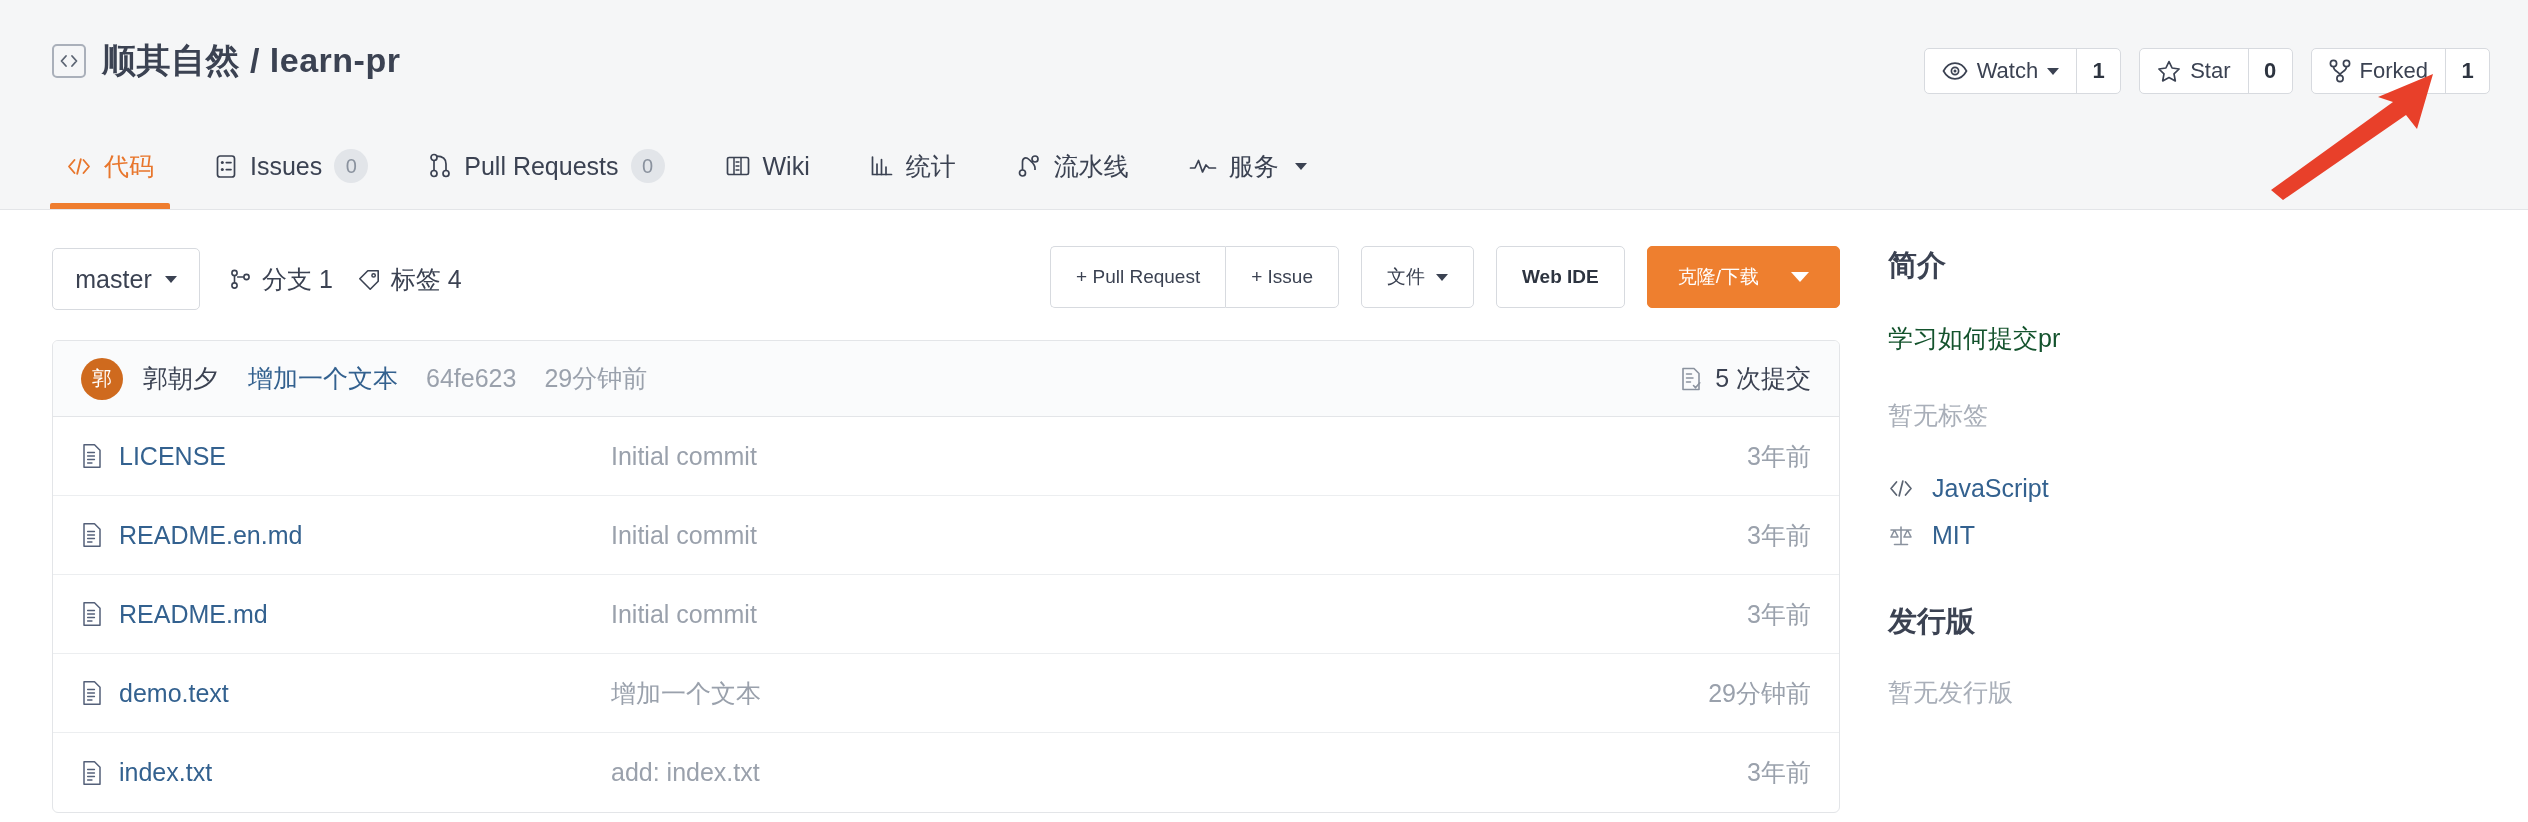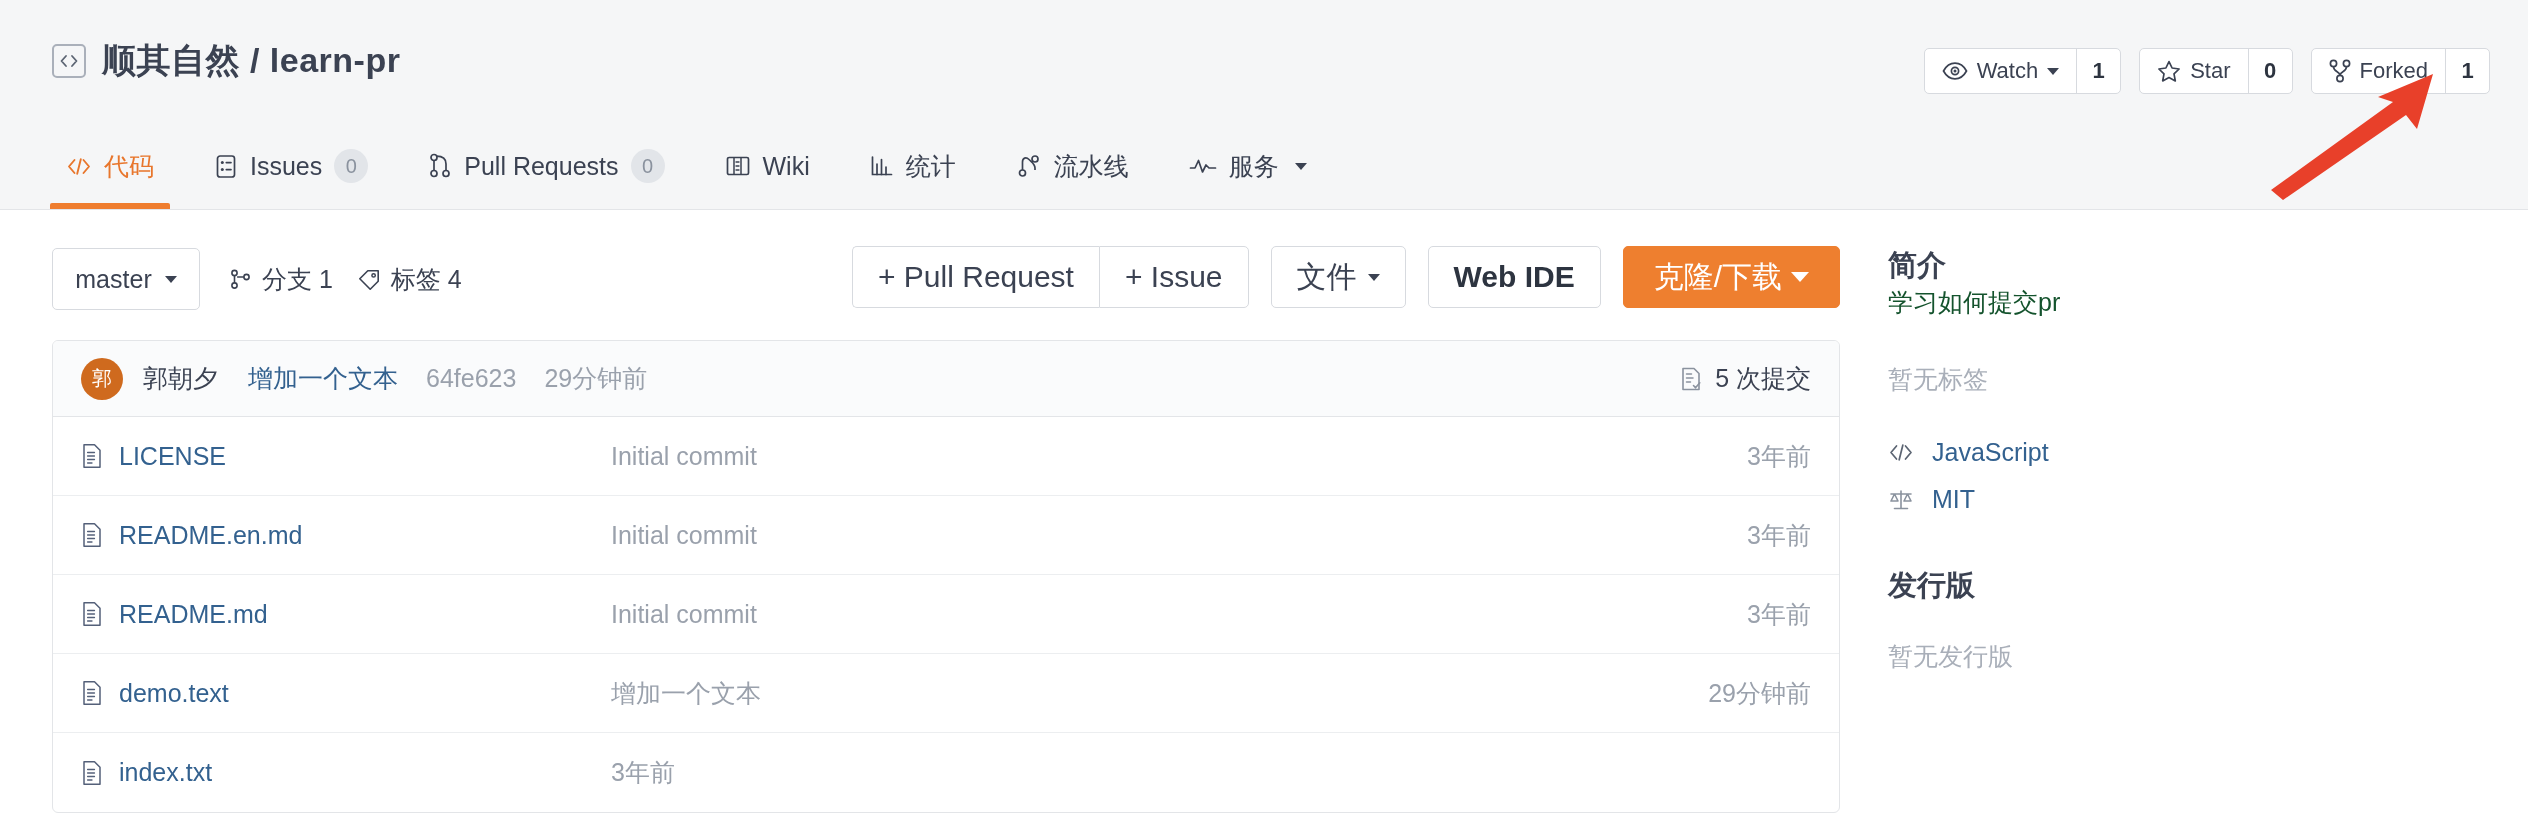--- a/index.html
+++ b/index.html
@@ -172,34 +172,34 @@
     gap: 22px;
   }
   .btn {
     display: flex; align-items: center; justify-content: center;
     gap: 11px;
     height: 62px;
     padding: 0 25px;
     background: #fff;
     border: 1px solid #d7dadf;
     border-radius: 5px;
-    font-size: 30px;
+    font-size: 19px;
     color: #3b4252;
     white-space: nowrap;
   }
   .btn-pair { display: flex; }
   .btn-pair .btn:first-child { border-radius: 5px 0 0 5px; border-right: none; }
   .btn-pair .btn:last-child  { border-radius: 0 5px 5px 0; }
   .btn-bold { font-weight: bold; color: #2d3440; }
   .btn-primary {
     background: #ee7f2f;
     border-color: #ee7f2f;
     color: #fff;
     padding: 13px 30px;
-    gap: 9px;
+    gap: 32px;
   }
 
   
   .file-panel {
     position: absolute;
     left: 52px; top: 130px;
     width: 1788px;
     border: 1px solid #e3e5e8;
     border-radius: 6px;
     background: #fff;
@@ -273,20 +273,21 @@
   
   .sidebar {
     position: absolute;
     left: 1888px; top: 36px;
     width: 560px;
   }
   .side-heading {
     font-size: 29px;
     font-weight: bold;
     color: #3b4252;
+    margin-bottom: 36px;
   }
   .side-desc {
     font-size: 25px;
     color: #14532d;
     margin-bottom: 44px;
   }
   .side-muted {
     font-size: 25px;
     color: #a9afb9;
     margin-bottom: 42px;
@@ -589,20 +590,21 @@
     <div class="file-row">
       <span class="file-name">
         <span class="ico">
           <svg width="22" height="26" viewBox="0 0 22 26">
             <path d="M3 1.8 H13.5 L19 7.3 V24.2 H3 Z" fill="none" stroke="#546079" stroke-width="1.5" stroke-linejoin="round"></path>
             <path d="M6.6 9.5 H13.5 M6.6 13 H13.5 M6.6 16.5 H13.5 M6.6 20 H11" stroke="#546079" stroke-width="1.3" stroke-linecap="round"></path>
           </svg>
         </span>
         <span>index.txt</span>
       </span>
+      <span class="file-msg">add: index.txt</span>
       <span class="file-time">3年前</span>
     </div>
 
   </div>
 
   <div class="sidebar">
 
     <div class="side-heading">简介</div>
     <div class="side-desc">学习如何提交pr</div>
     <div class="side-muted">暂无标签</div>

